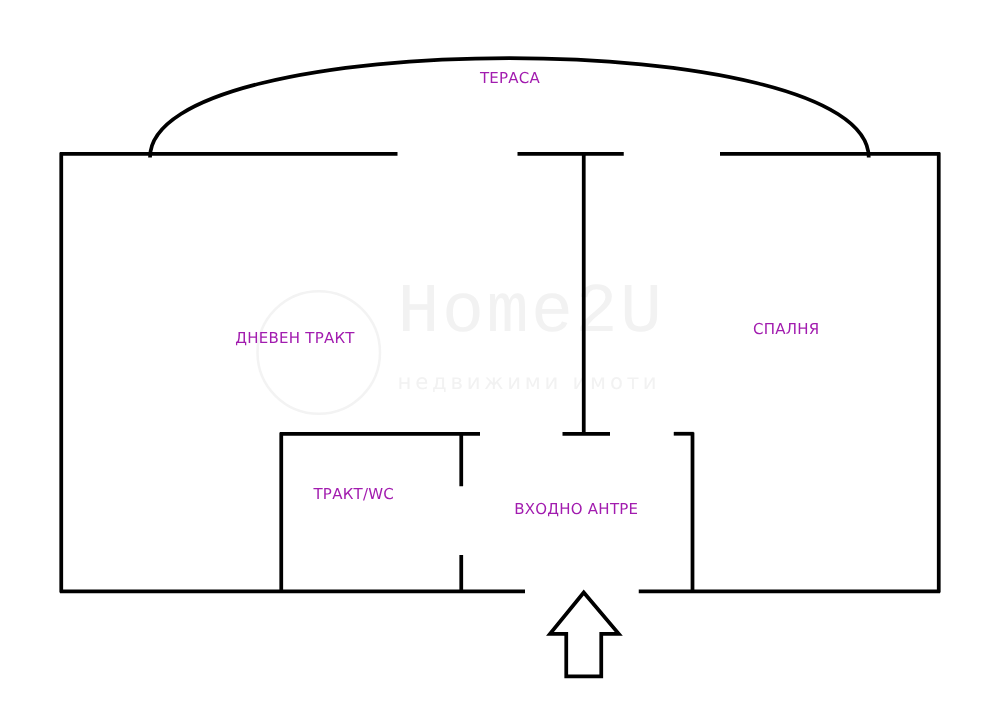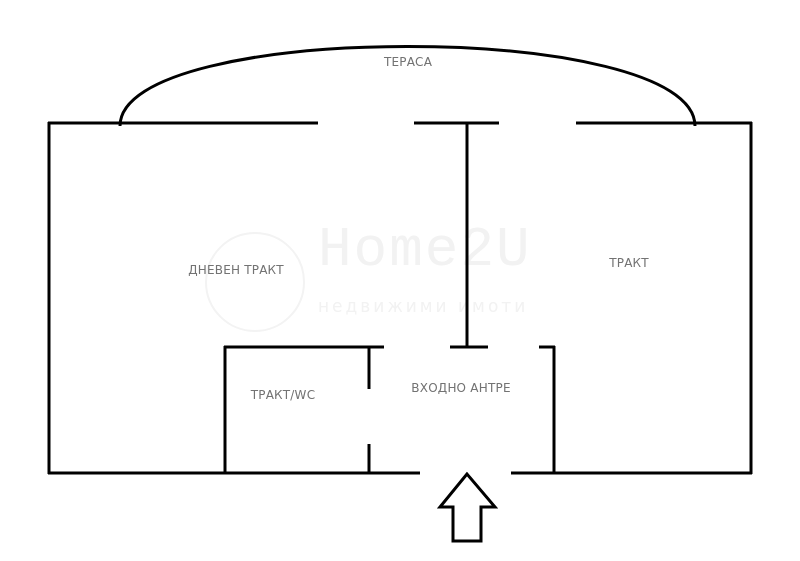--- a/index.html
+++ b/index.html
@@ -1,18 +1,18 @@
 <!DOCTYPE html>
 <html><head>
   <meta charset="utf-8">
   <style>
     html, body { margin: 0; padding: 0; background: #ffffff; }
     body { width: 800px; height: 561px; position: relative; overflow: hidden; font-family: "Liberation Sans", sans-serif; }
     .plan { position: absolute; left: 0; top: 0; width: 800px; height: 561px; }
-    .label { position: absolute; font-family: "DejaVu Sans", sans-serif; font-size: 12px; color: #737373; white-space: nowrap; transform: translate(-50%, -50%); letter-spacing: 0.2px; }
+    .label { position: absolute; font-family: "DejaVu Sans", sans-serif; font-size: 12px; color: #a21caf; white-space: nowrap; transform: translate(-50%, -50%); letter-spacing: 0.2px; }
     .wm { position: absolute; color: #f2f2f2; white-space: nowrap; }
     .wm-big { left: 318px; top: 218px; font-size: 56px; font-weight: 300; letter-spacing: 2px; font-family: Liberation Mono, monospace; }
     .wm-small { left: 318px; top: 296px; font-size: 17px; letter-spacing: 3px; font-family: "DejaVu Sans", sans-serif; }
     .wm-logo { position: absolute; left: 205px; top: 232px; width: 96px; height: 96px; border: 2px solid #f3f3f3; border-radius: 50%; }
   </style>
 </head>
 <body>
 
 <div class="wm-logo"></div>
 <div class="wm wm-big">Home2U</div>
@@ -43,15 +43,15 @@
 
     <line x1="539" y1="347" x2="555" y2="347"></line>
     <line x1="554" y1="346" x2="554" y2="473"></line>
   </g>
 
   <polygon points="467,474 440,507 453,507 453,541 481,541 481,507 495,507" fill="#fff" stroke="#000" stroke-width="3" stroke-linejoin="miter"></polygon>
 </svg>
 
 <div class="label" style="left:408px; top:62px;">ТЕРАСА</div>
 <div class="label" style="left:236px; top:270px;">ДНЕВЕН ТРАКТ</div>
-<div class="label" style="left:629px; top:263px;">ТРАКТ</div>
+<div class="label" style="left:629px; top:263px;">СПАЛНЯ</div>
 <div class="label" style="left:283px; top:395px;">ТРАКТ/WC</div>
-<div class="label" style="left:461px; top:388px;">ВХОДНО АНТРЕ</div>
+<div class="label" style="left:461px; top:407px;">ВХОДНО АНТРЕ</div>
 
 </body></html>

